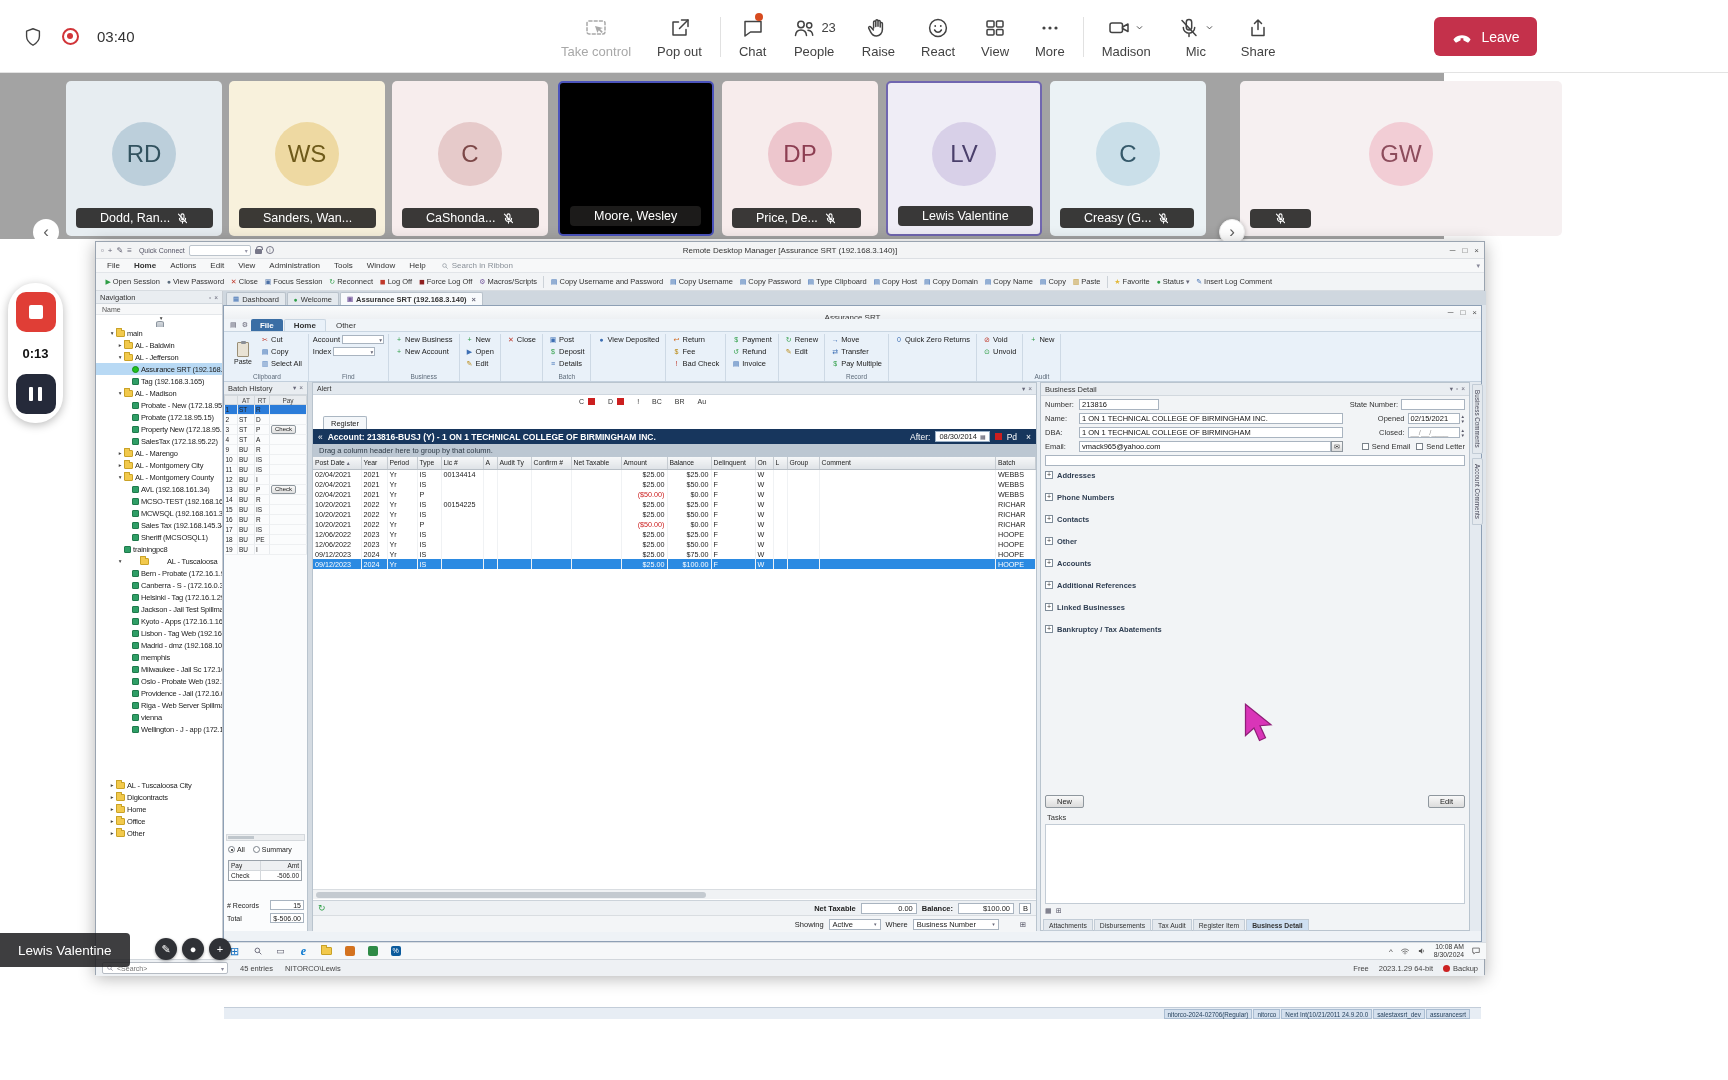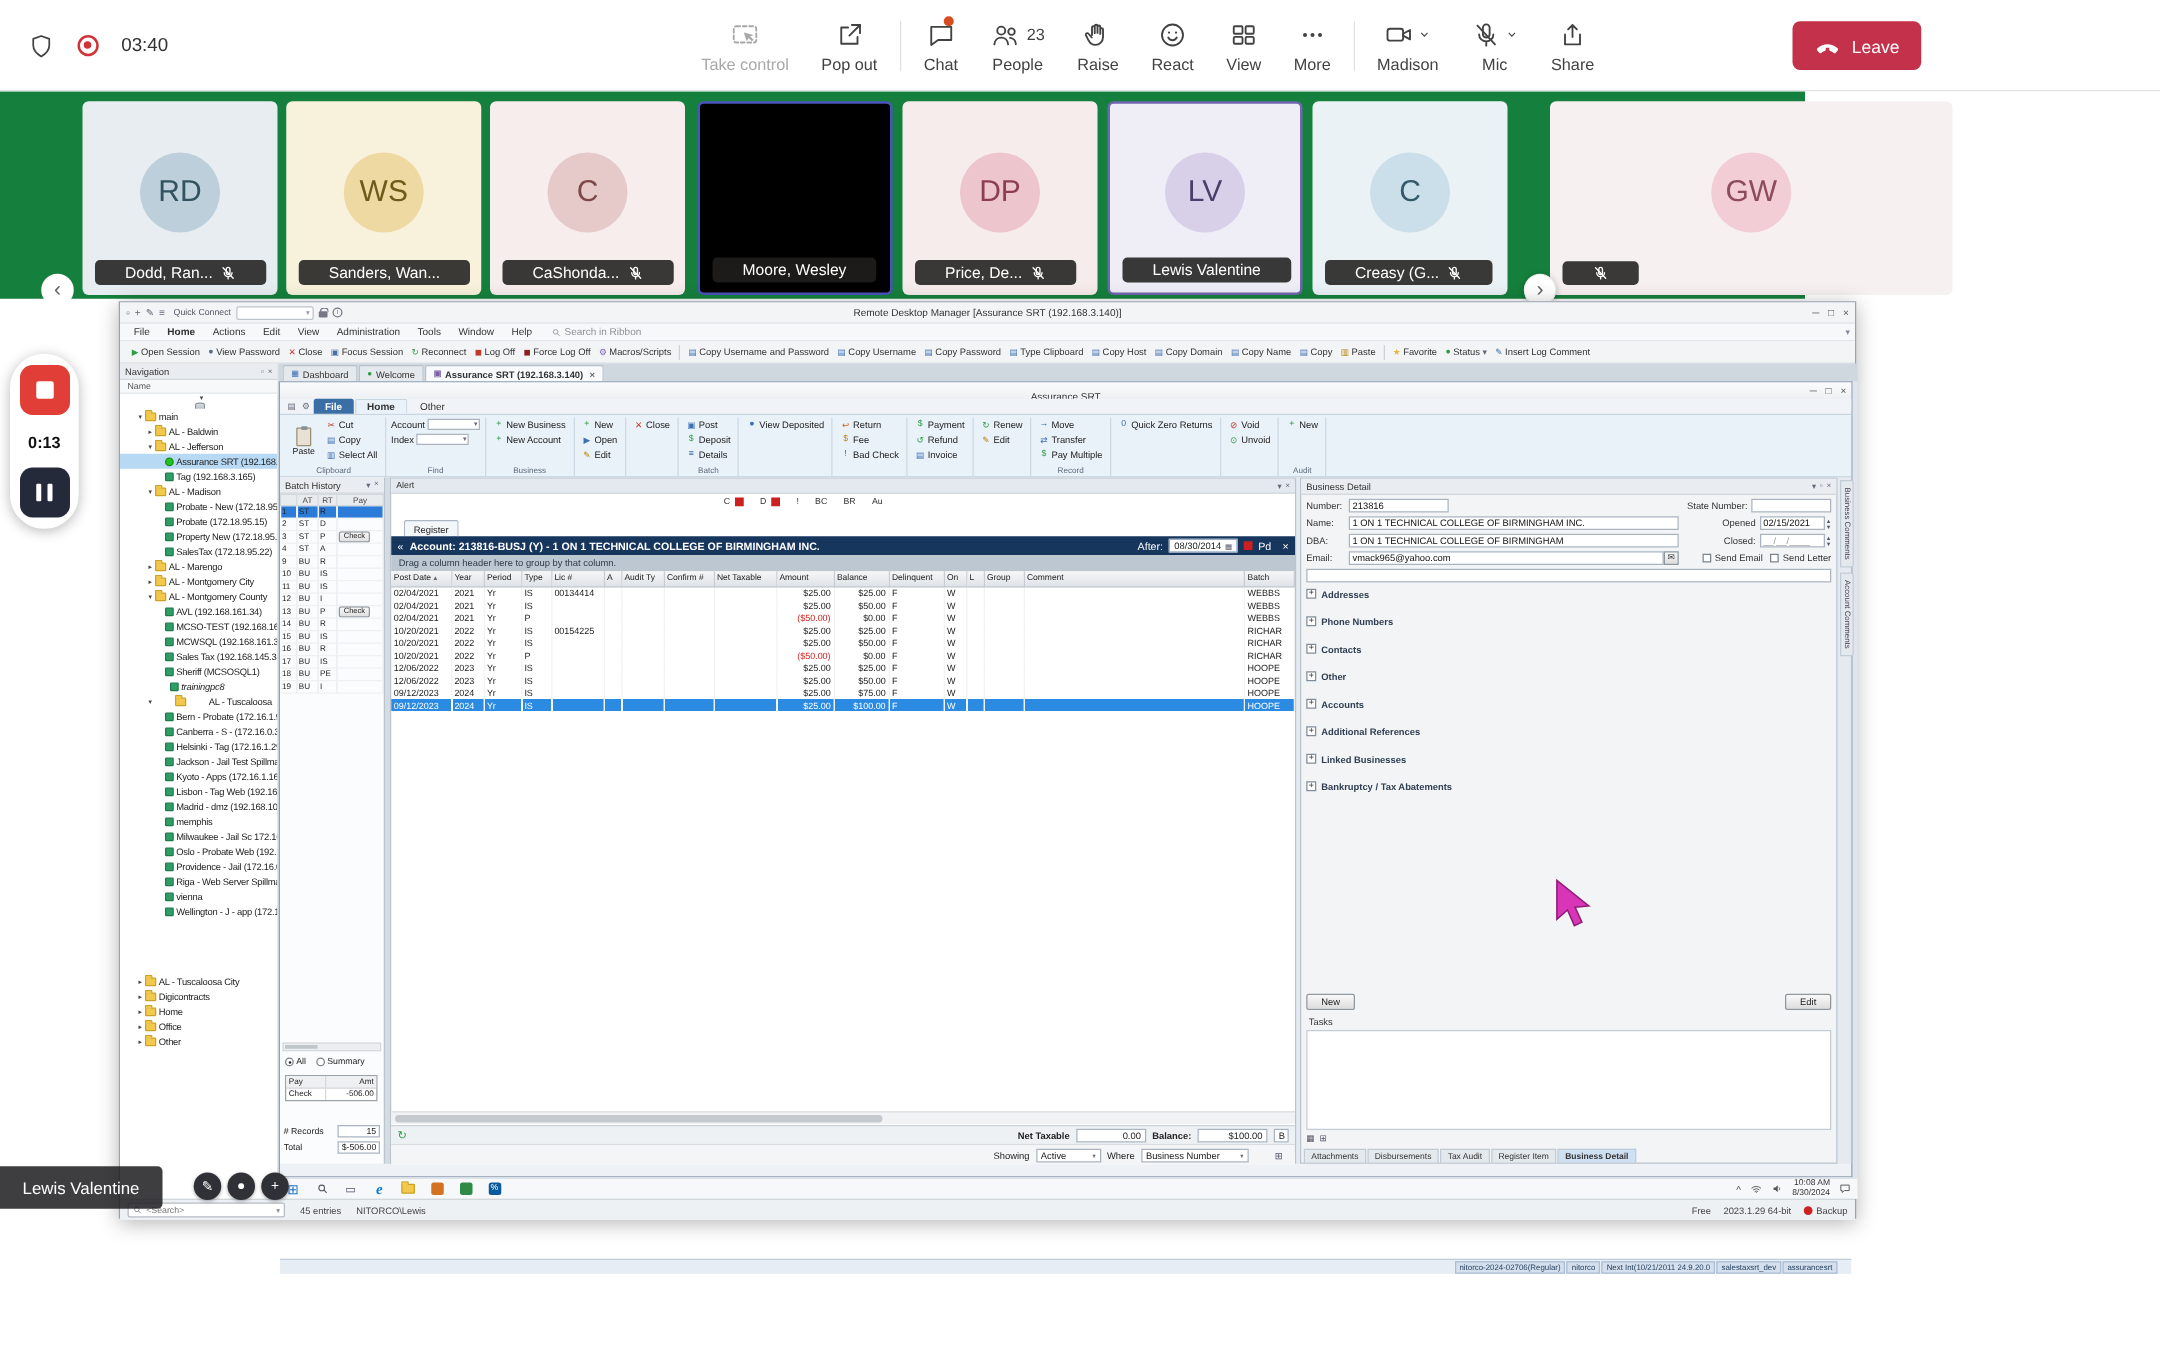--- a/index.html
+++ b/index.html
@@ -18,21 +18,21 @@
 .tctl .ic{height:26px;display:flex;align-items:center;gap:3px}
 .tctl .ic>svg{width:24px;height:24px}
 .tctl.dis{color:#a8a8a8}
 .tdiv{width:1px;height:40px;background:#e1e1e1;margin:0 5px}
 .chevwrap svg{width:11px;height:11px;color:#424242}
 .badge-dot{position:absolute;top:13px;right:16px;width:8px;height:8px;border-radius:50%;background:#d74b1f}
 .pcount{font-size:13px;color:#424242;margin-left:2px}
 #leave{position:absolute;left:1434px;top:17px;width:103px;height:39px;background:#c4314b;border:none;border-radius:6px;color:#fff;font-size:14px;display:flex;align-items:center;justify-content:center;gap:8px;cursor:pointer;font-family:inherit}
 #leave svg{width:22px;height:22px}
 
-#strip{position:absolute;left:0;top:73px;width:1444px;height:166px;background:#15803d}
+#strip{position:absolute;left:0;top:73px;width:1444px;height:166px;background:#a3a3a3}
 .tile{position:absolute;top:8px;height:155px;border-radius:5px;overflow:hidden;background:#eee}
 .tile .av{position:absolute;left:50%;top:47%;transform:translate(-50%,-50%);width:64px;height:64px;border-radius:50%;display:flex;align-items:center;justify-content:center;font-size:24px}
 .chip{position:absolute;left:10px;bottom:8px;background:rgba(32,31,30,.88);border-radius:4px;padding:3px 24px;display:flex;align-items:flex-end;gap:6px;color:#fff;font-size:12.5px;white-space:nowrap}
 .chip svg{width:13px;height:13px}
 .strip-chev{position:absolute;top:146px;width:26px;height:26px;border-radius:50%;display:flex;align-items:center;justify-content:center;color:#616161;font-size:17px;background:#fff;cursor:pointer}
 #chev-right{box-shadow:0 1px 5px rgba(0,0,0,.28);border:1px solid #eee}
 
 #recorder{position:absolute;left:8px;top:283px;width:55px;height:140px;background:#fff;border-radius:27px;box-shadow:0 2px 10px rgba(0,0,0,.28);display:flex;flex-direction:column;align-items:center;justify-content:space-between;padding:9px 0;z-index:950}
 #rec-stop{width:40px;height:40px;border-radius:10px;background:#e03e36;border:none;display:flex;align-items:center;justify-content:center;cursor:pointer}
 #rec-stop i{width:14px;height:14px;background:#fff;border-radius:2px}
@@ -653,21 +653,21 @@
         <div class="trow" style="padding-left: 28px;">
           <span class="texp"></span>
           <span class="tico sess"></span>
           <span>Sales Tax (192.168.145.34)</span>
         </div>
         <div class="trow" style="padding-left: 28px;">
           <span class="texp"></span>
           <span class="tico sess"></span>
           <span>Sheriff (MCSOSQL1)</span>
         </div>
-        <div class="trow" style="padding-left: 32px; font-style: italic;">
+        <div class="trow" style="padding-left: 20px;">
           <span class="texp"></span>
           <span class="tico sess"></span>
           <span>trainingpc8</span>
         </div>
         <div class="trow" style="padding-left: 20px; gap: 16px;">
           <span class="texp">▾</span>
           <span class="tico folder"></span>
           <span>AL - Tuscaloosa</span>
         </div>
         <div class="trow" style="padding-left: 28px;">

